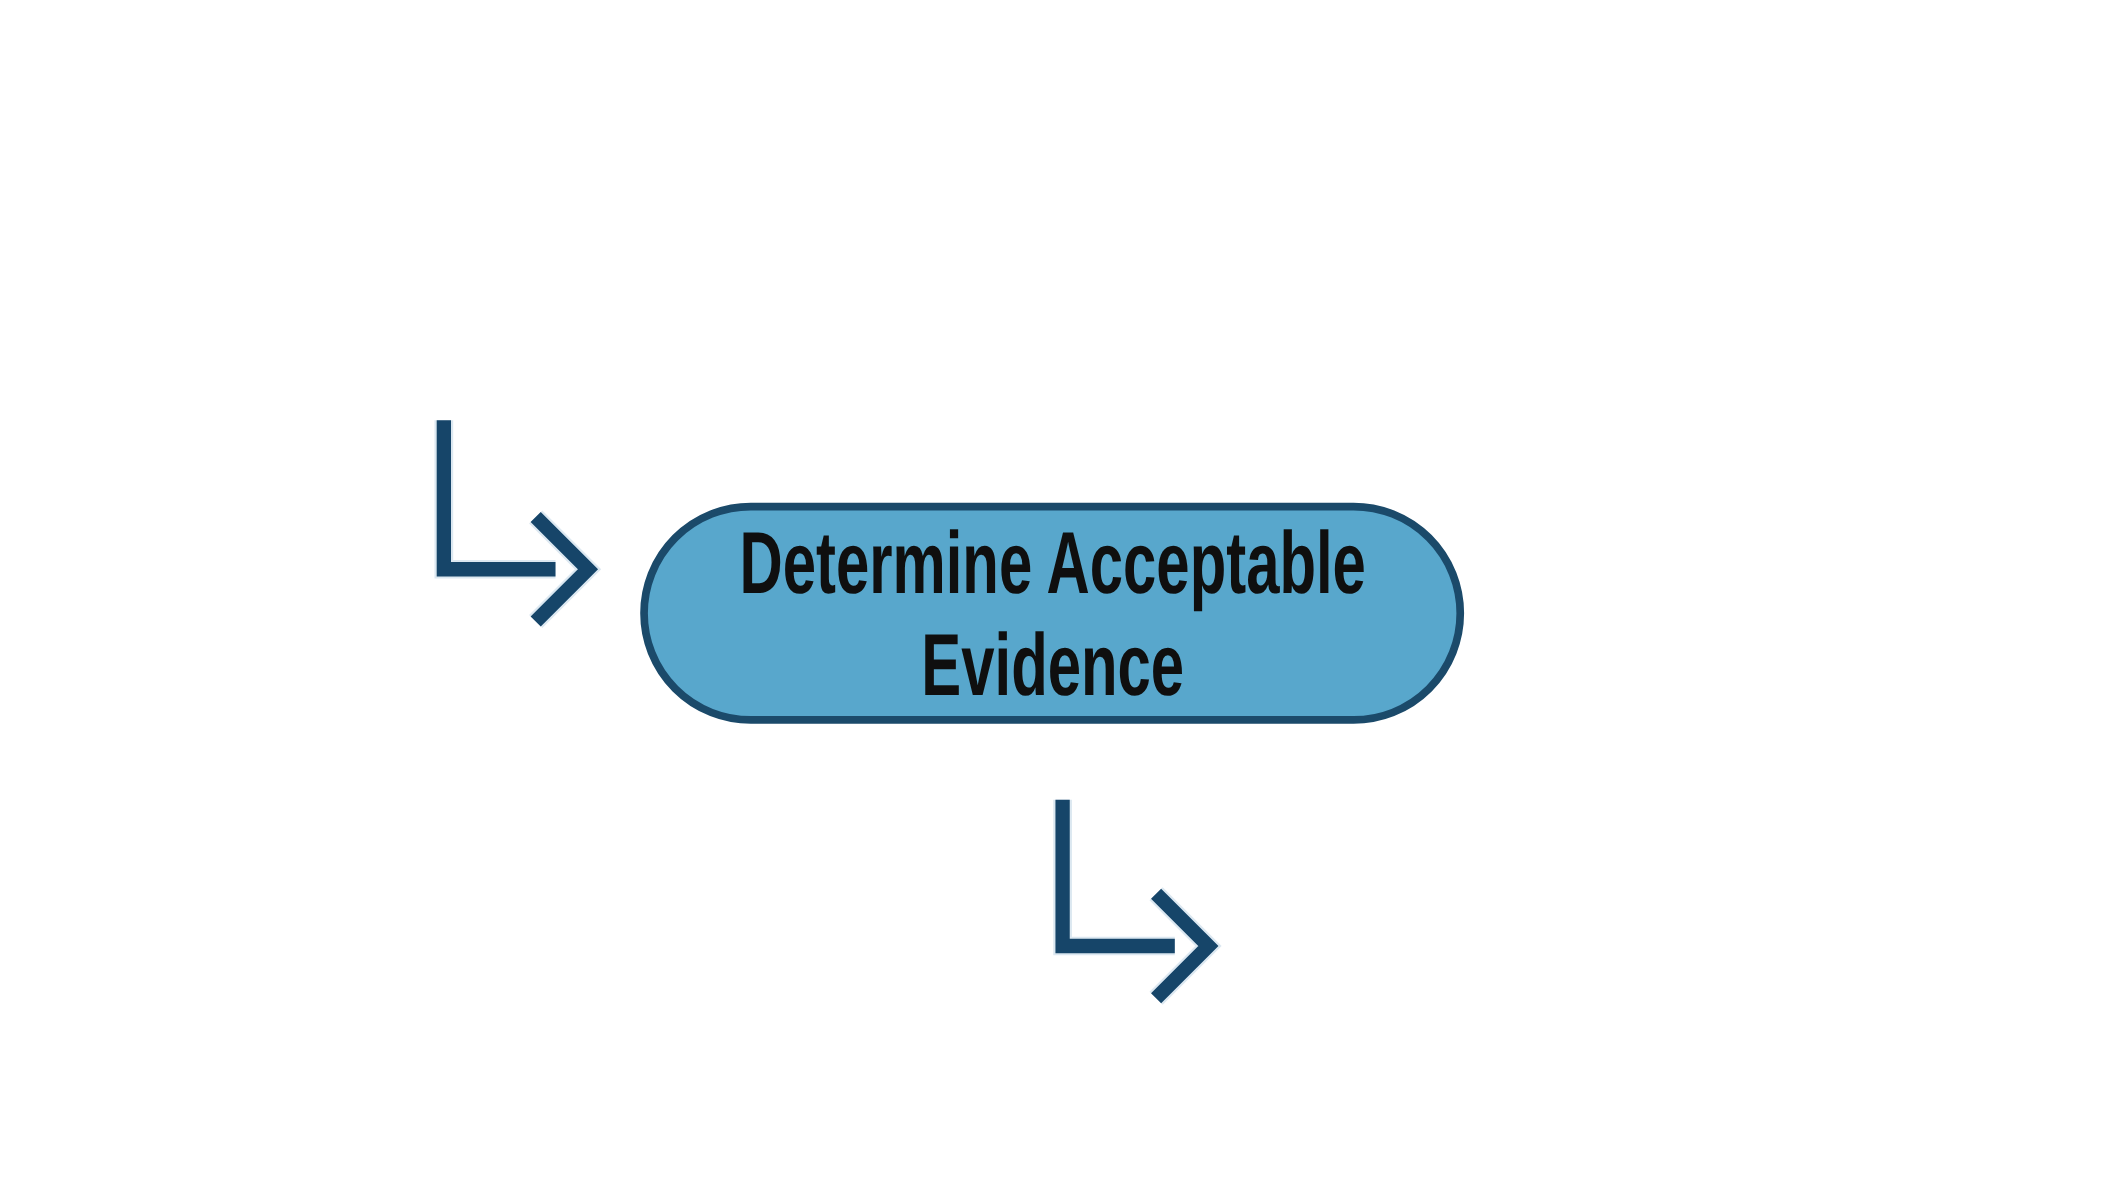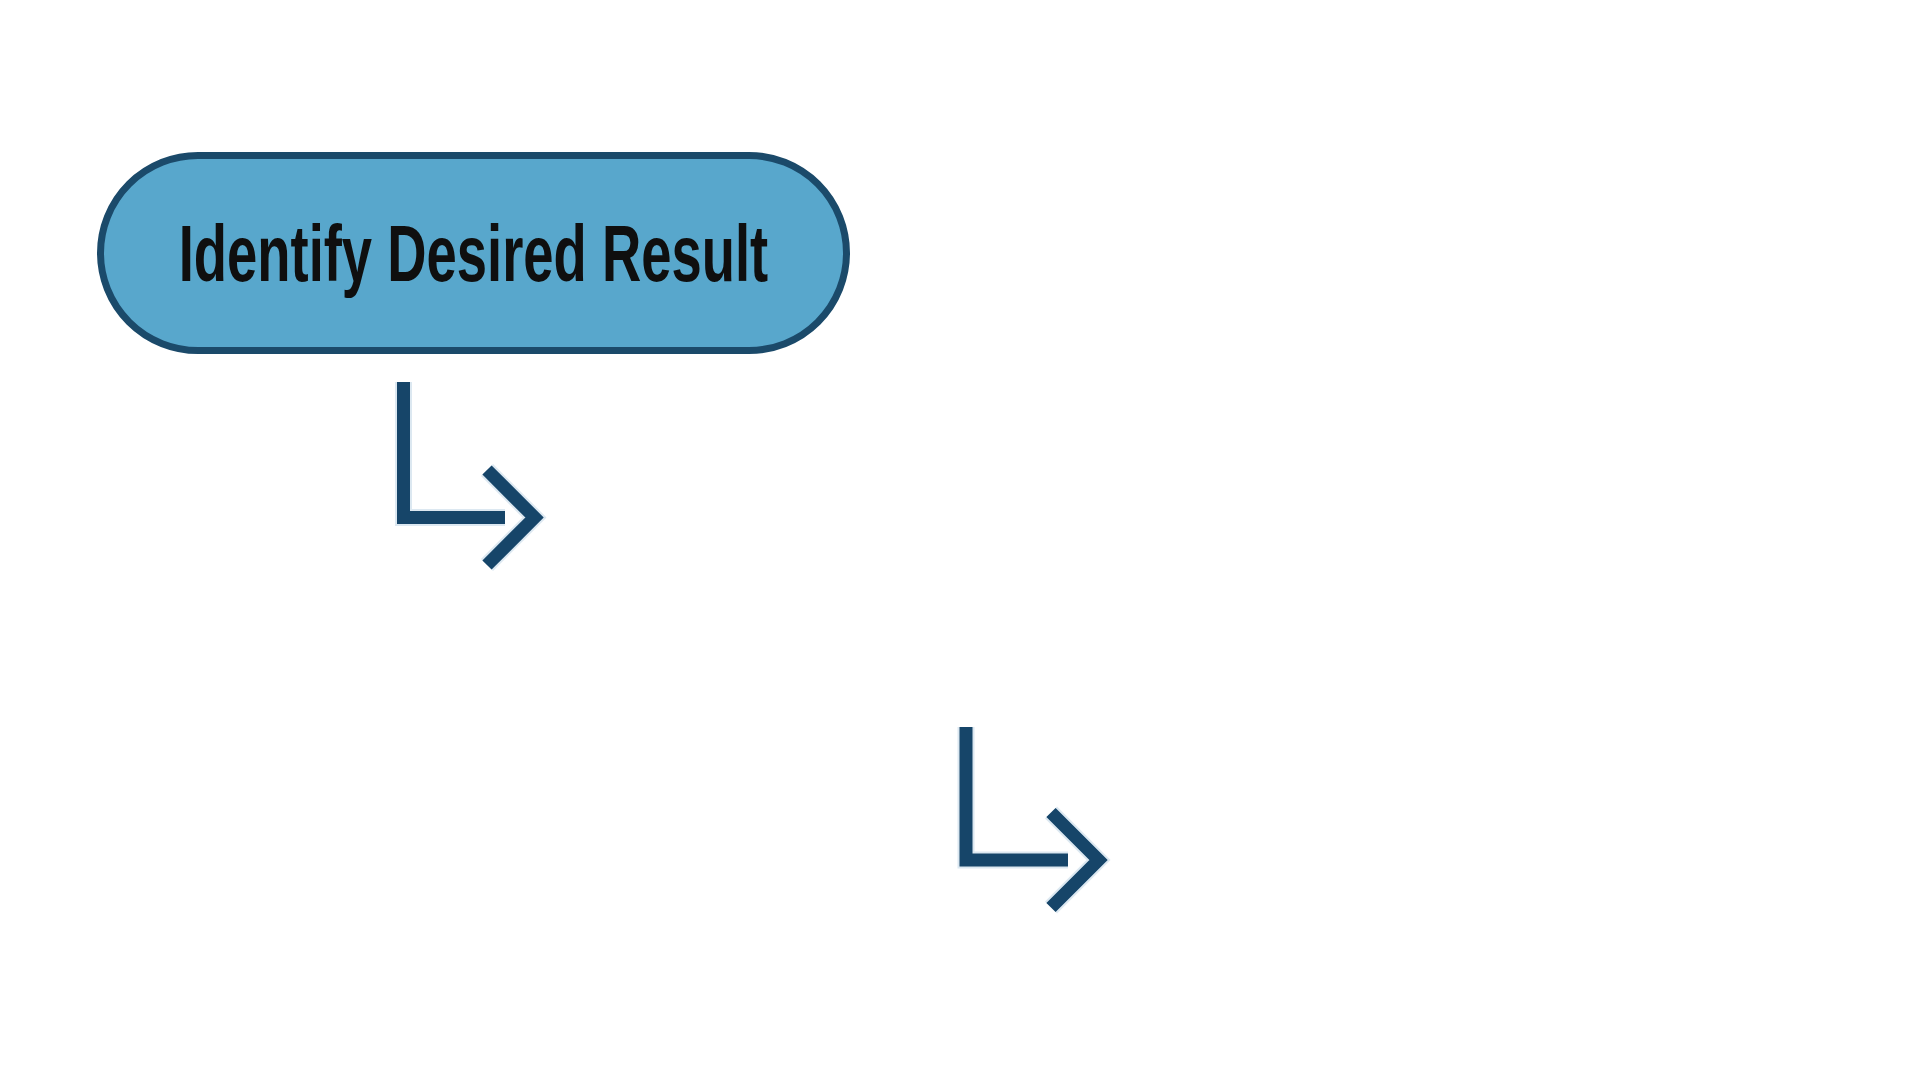--- a/index.html
+++ b/index.html
@@ -63,19 +63,19 @@
       <path class="line" d="M487 470 L534.5 517.5 L487 565"></path>
     </g>
     <g>
       <path class="halo" d="M966 727 L966 860 L1068 860"></path>
       <path class="halo" d="M1051 812.5 L1098.5 860 L1051 907.5"></path>
       <path class="line" d="M966 727 L966 860 L1068 860"></path>
       <path class="line" d="M1051 812.5 L1098.5 860 L1051 907.5"></path>
     </g>
   </svg>
 
-  <div class="step step-1">
-    <span class="label one-line">Identify Desired Result</span>
+
+  <div class="step step-2">
+    <span class="label two-line">Determine Acceptable Evidence</span>
   </div>
-
 
 
 </div>
 
 </body></html>

